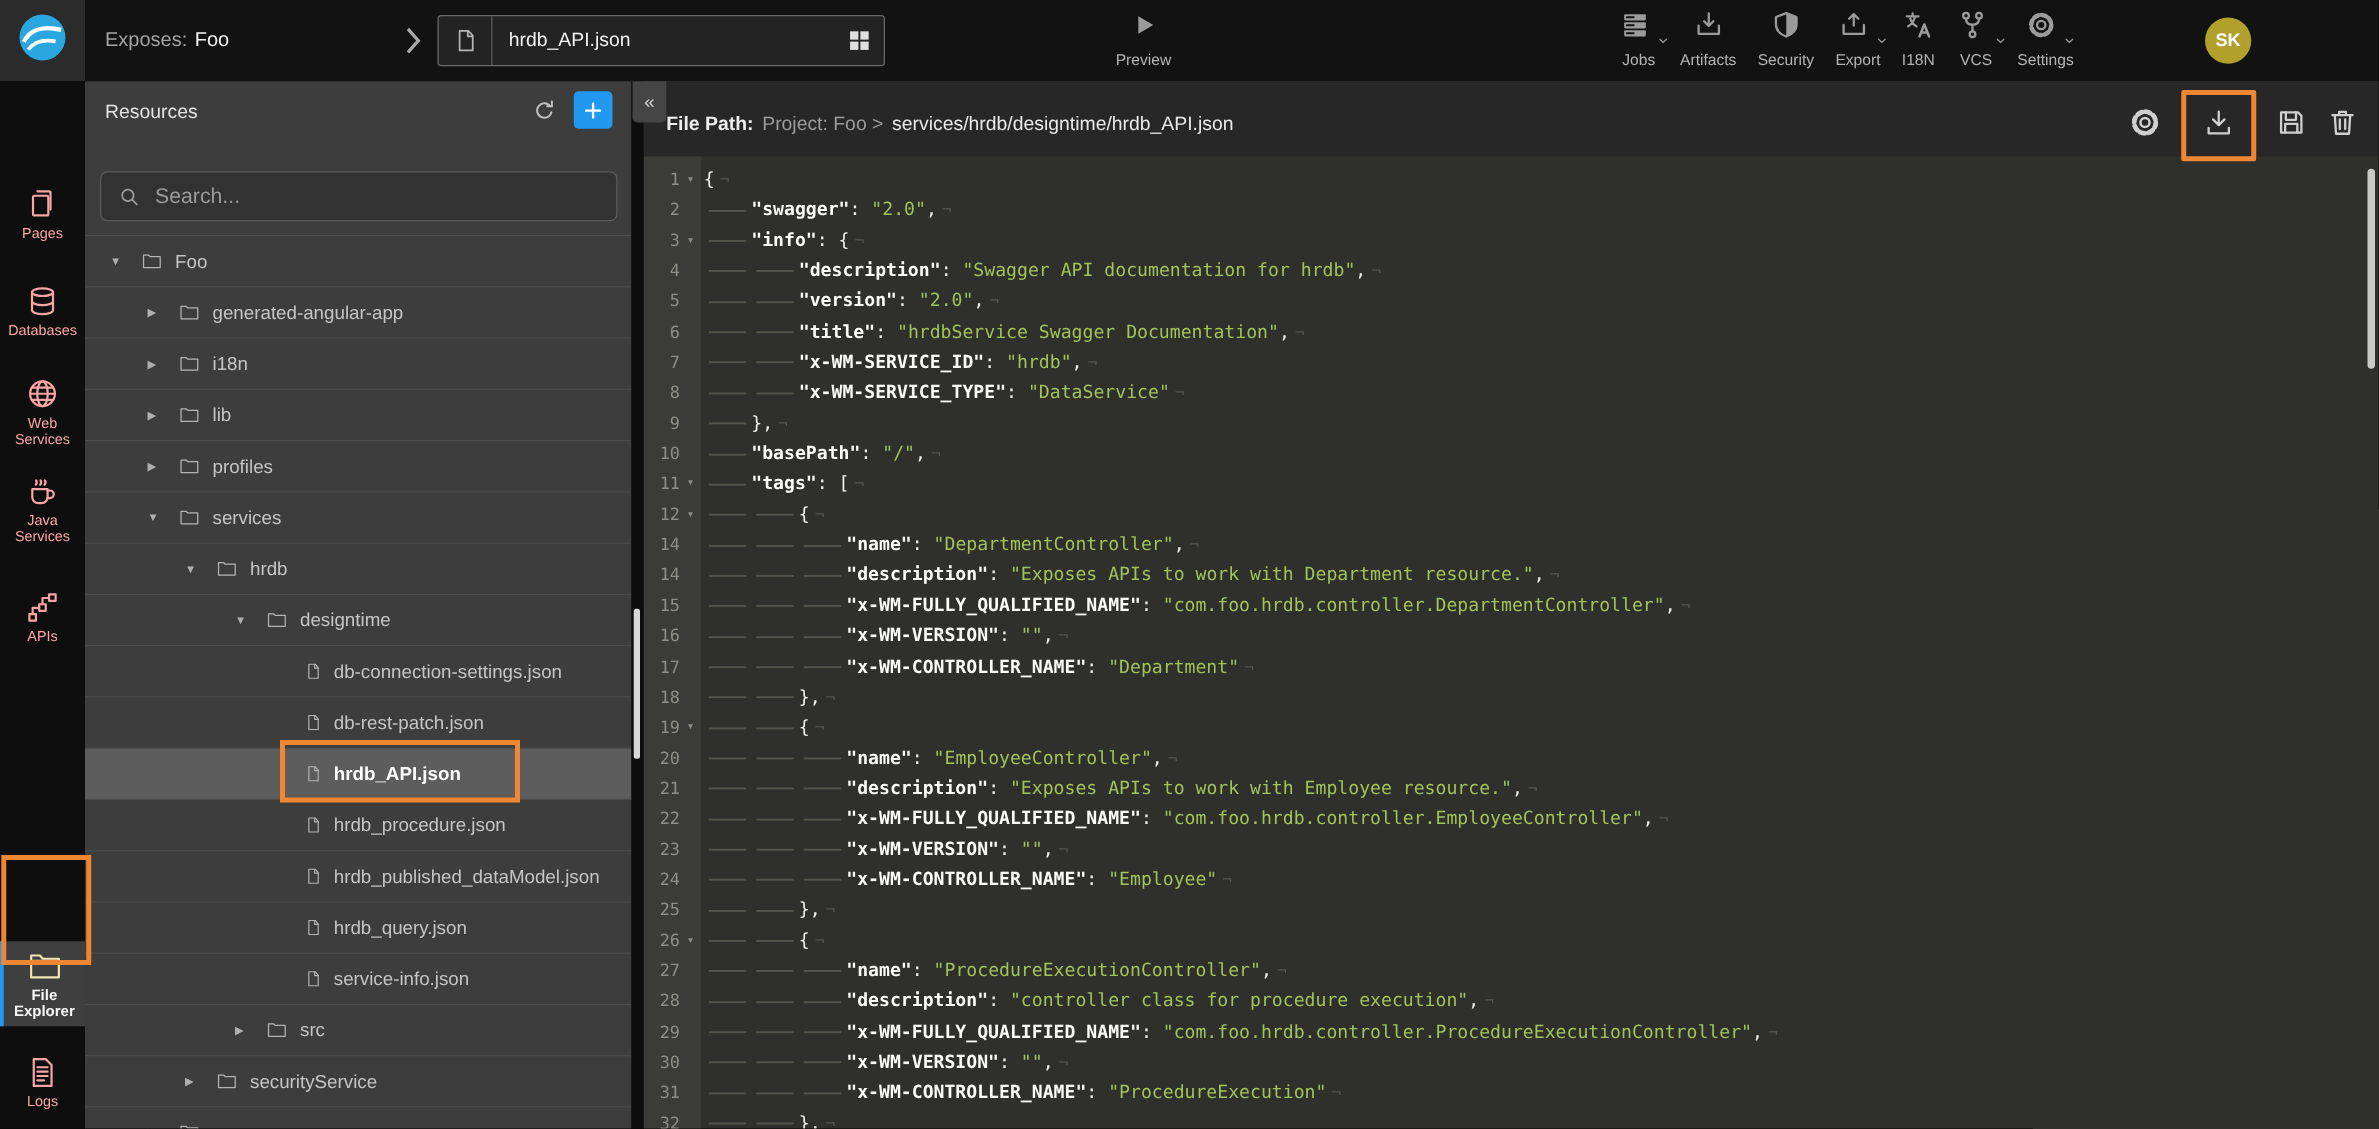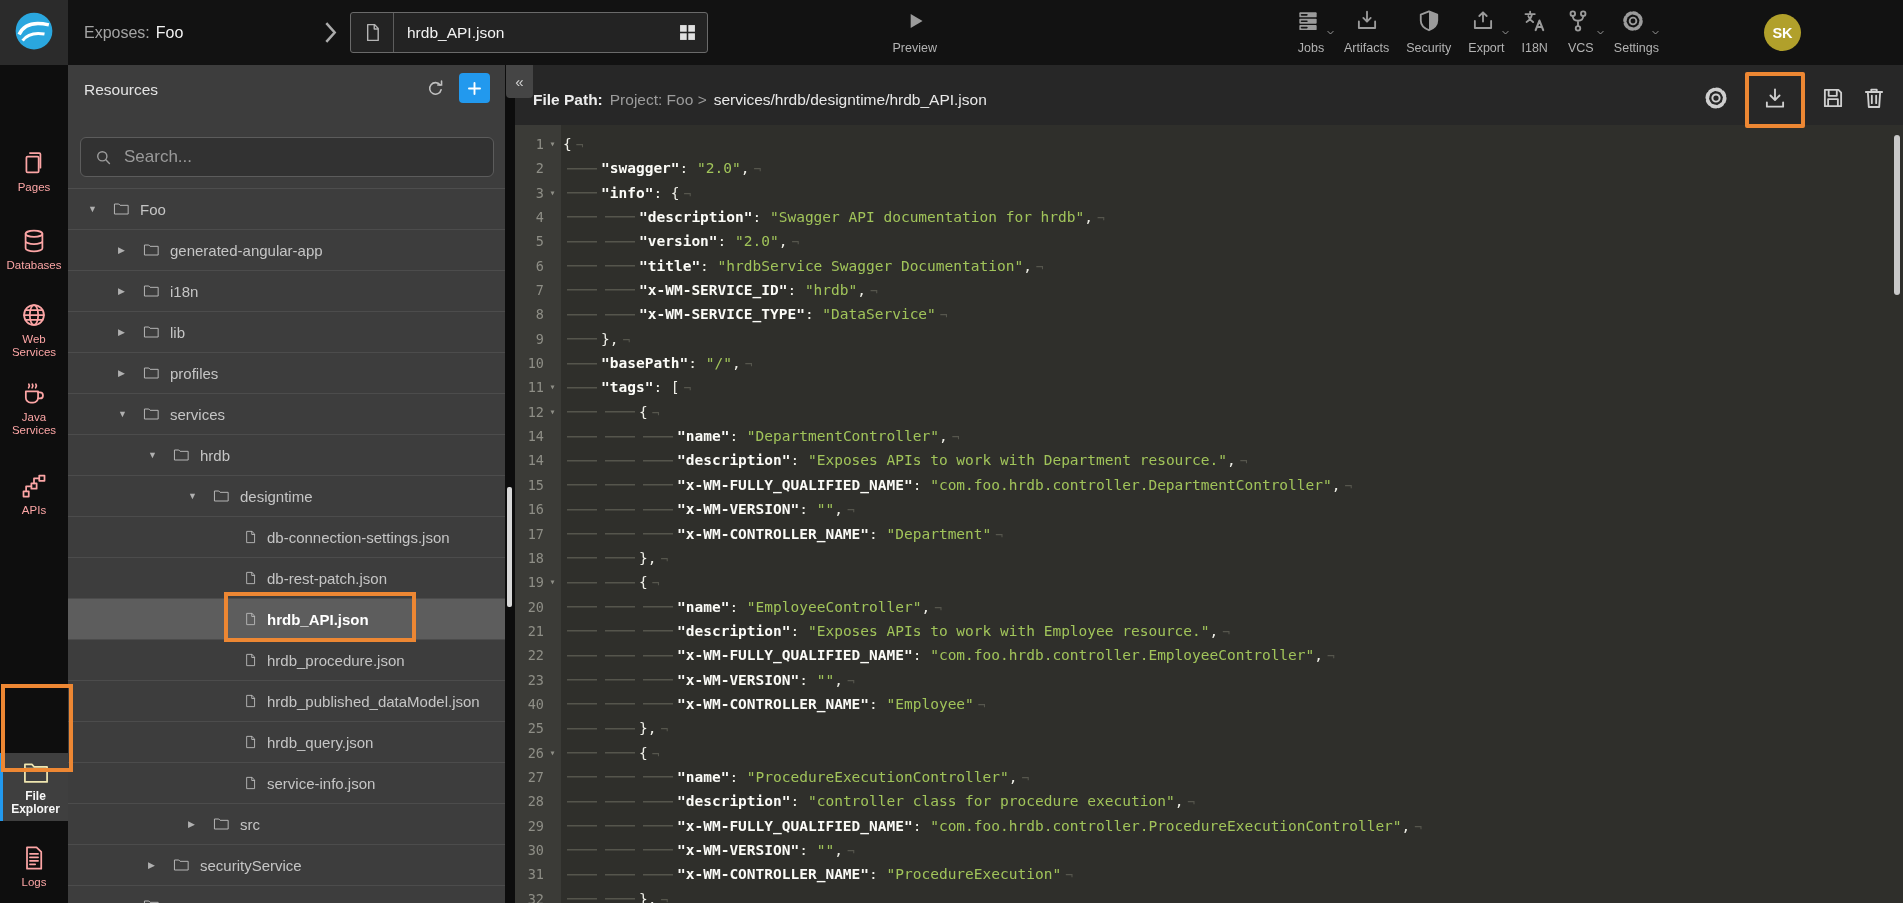--- a/index.html
+++ b/index.html
@@ -686,21 +686,21 @@
           <span class="ln">22</span>
           <span class="fold"></span>
           <span class="lc"><span class="tabg"></span><span class="tabg"></span><span class="tabg"></span><span class="tkey">"x-WM-FULLY_QUALIFIED_NAME"</span><span class="tpun">: </span><span class="tstr">"com.foo.hrdb.controller.EmployeeController"</span><span class="tpun">,</span><span class="eol">¬</span></span>
         </div>
         <div class="cline">
           <span class="ln">23</span>
           <span class="fold"></span>
           <span class="lc"><span class="tabg"></span><span class="tabg"></span><span class="tabg"></span><span class="tkey">"x-WM-VERSION"</span><span class="tpun">: </span><span class="tstr">""</span><span class="tpun">,</span><span class="eol">¬</span></span>
         </div>
         <div class="cline">
-          <span class="ln">40</span>
+          <span class="ln">24</span>
           <span class="fold"></span>
           <span class="lc"><span class="tabg"></span><span class="tabg"></span><span class="tabg"></span><span class="tkey">"x-WM-CONTROLLER_NAME"</span><span class="tpun">: </span><span class="tstr">"Employee"</span><span class="eol">¬</span></span>
         </div>
         <div class="cline">
           <span class="ln">25</span>
           <span class="fold"></span>
           <span class="lc"><span class="tabg"></span><span class="tabg"></span><span class="tpun">},</span><span class="eol">¬</span></span>
         </div>
         <div class="cline">
           <span class="ln">26</span>

